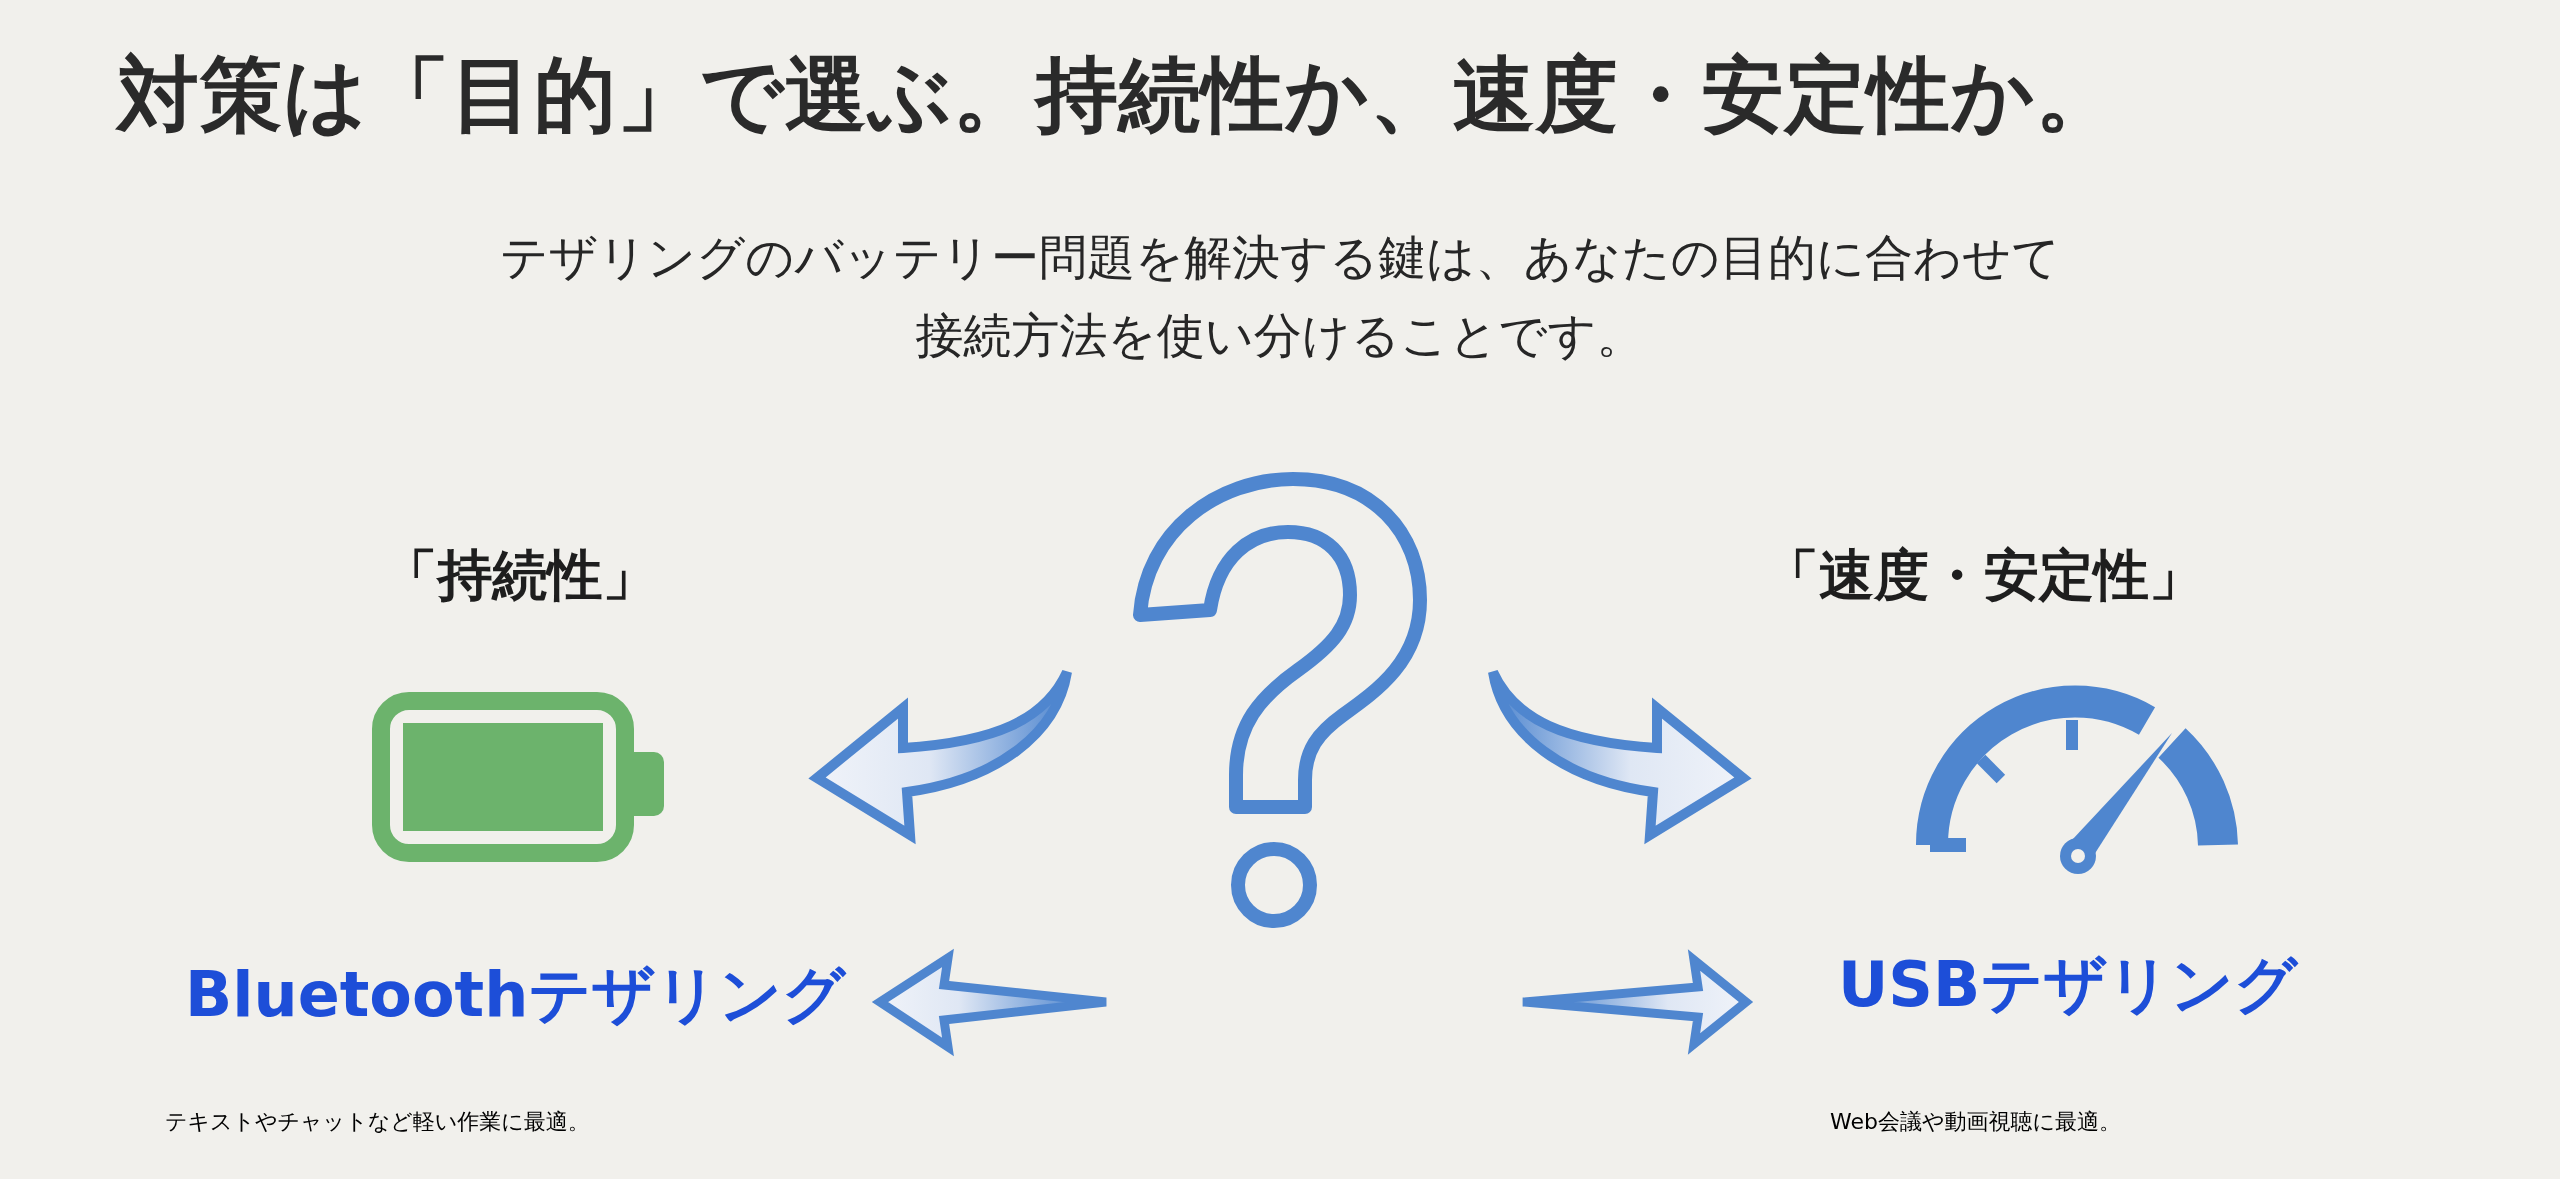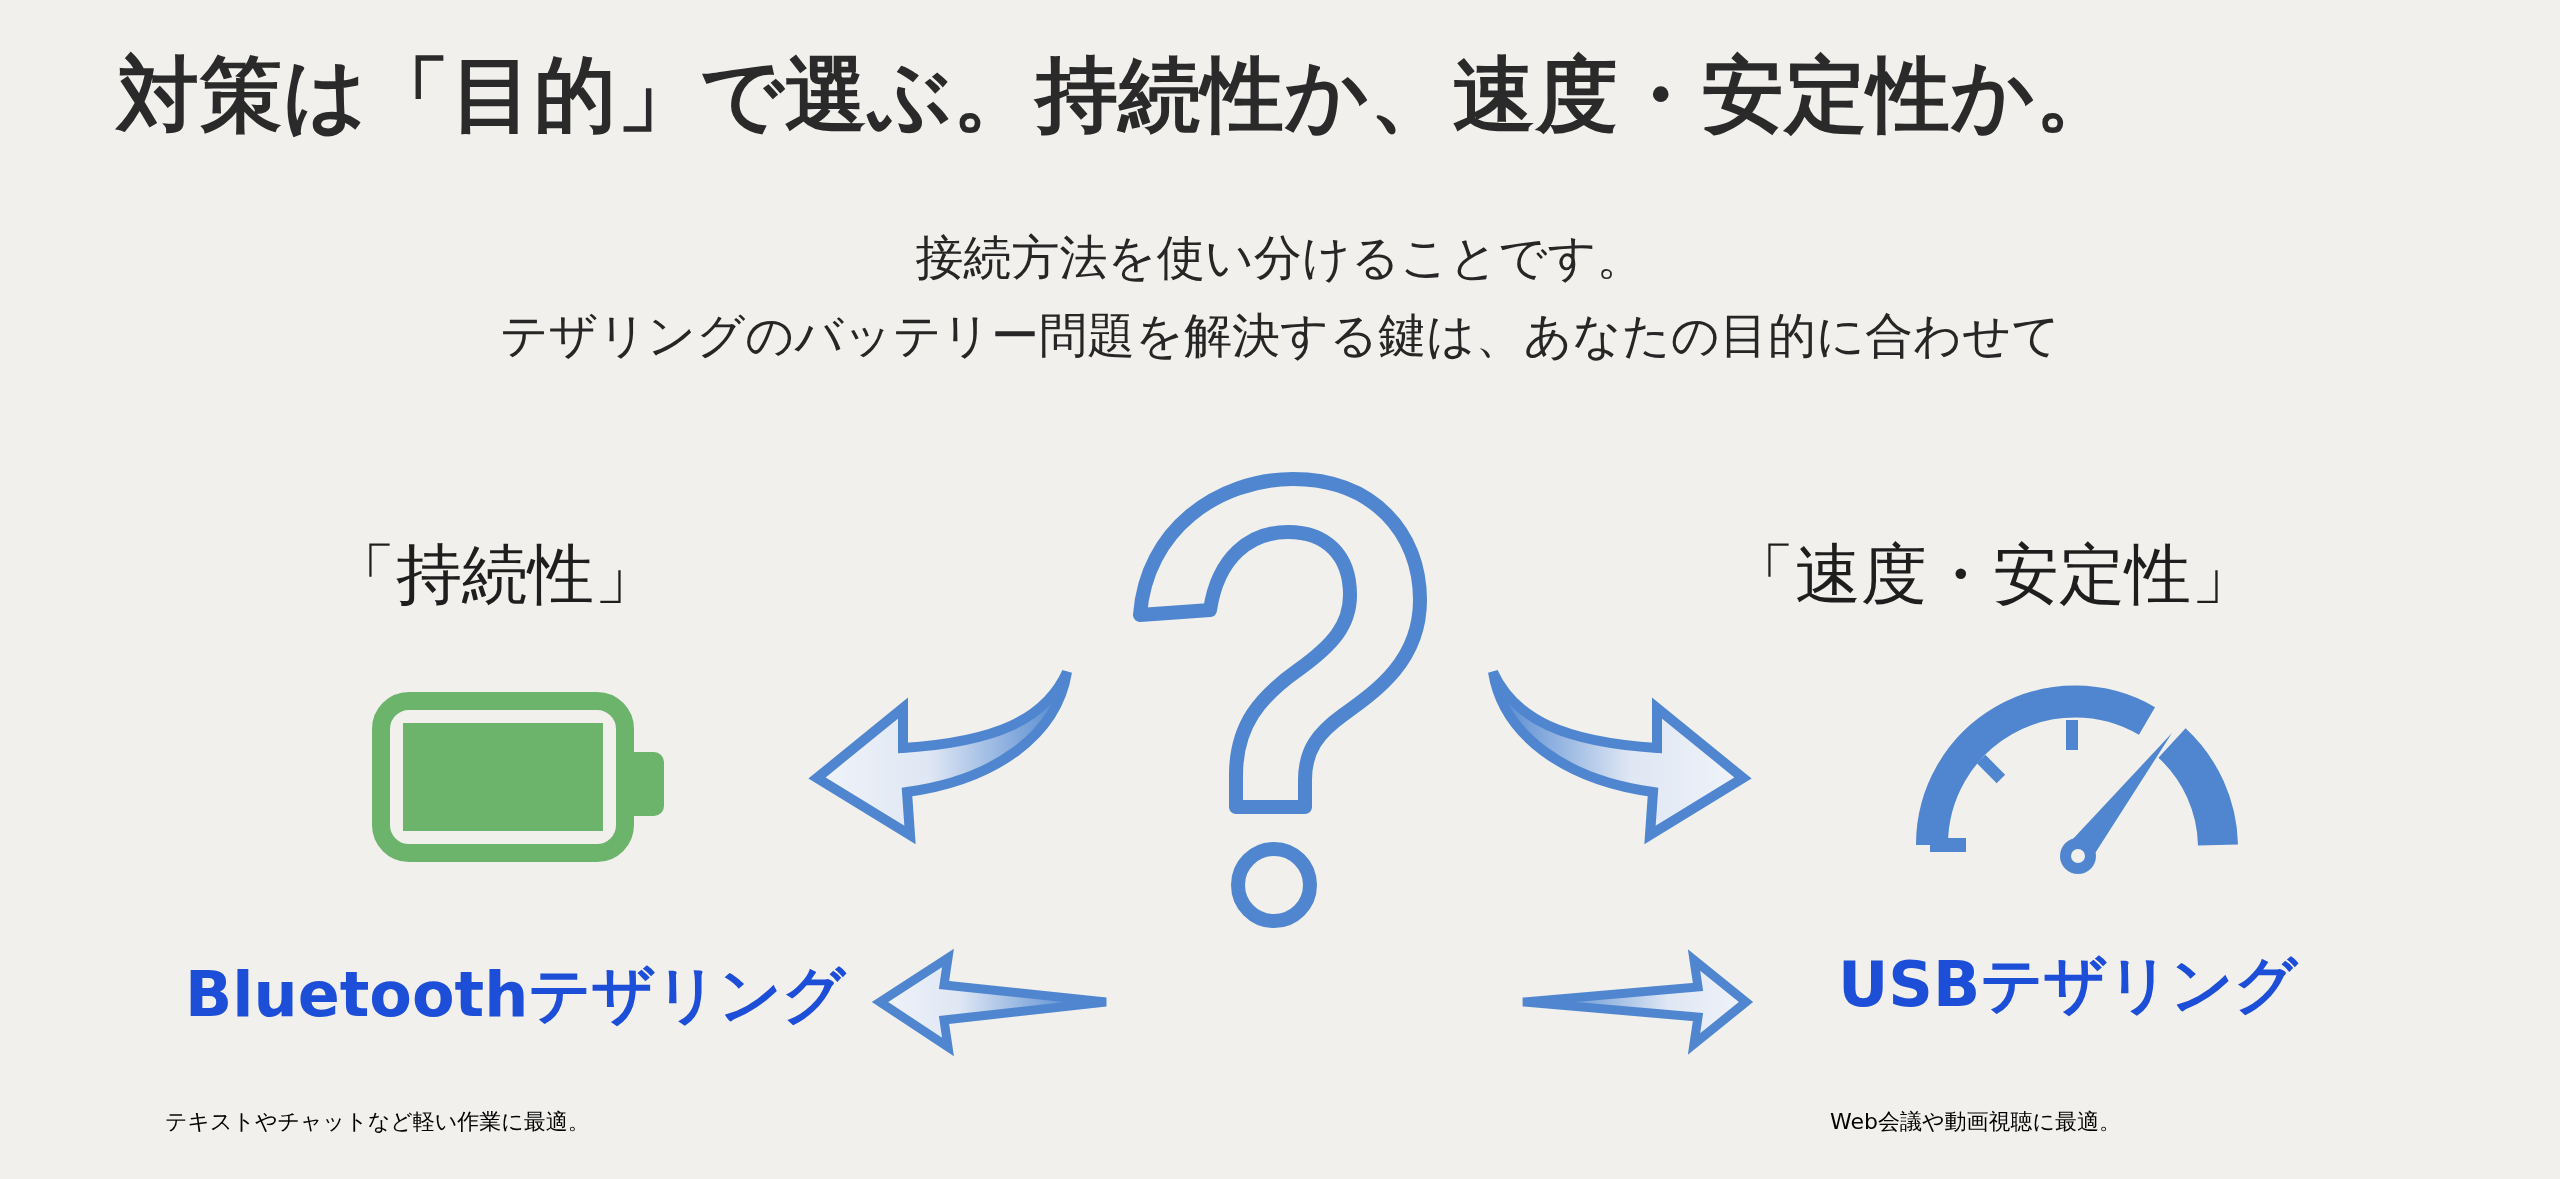--- a/index.html
+++ b/index.html
@@ -16,40 +16,40 @@
     padding-left: 117px; box-sizing: border-box;
     font-size: 82px; font-weight: bold; letter-spacing: 1px;
     color: #2a2a2a; white-space: nowrap; line-height: 110px;
   }
   .subtitle {
     left: 0; width: 2560px; top: 218px; text-align: center;
     font-size: 48px; line-height: 78px; color: #262626;
   }
   .subtitle div { white-space: nowrap; }
   .label {
-    font-size: 66px; font-weight: normal; color: #1e1e1e;
-    white-space: nowrap; line-height: 80px; 
+    font-size: 55px; font-weight: bold; color: #1e1e1e;
+    white-space: nowrap; line-height: 80px; text-align: center;
   }
   .heading {
     font-size: 62px; font-weight: bold; color: #1d4ed8;
     white-space: nowrap; line-height: 90px;
   }
   .desc {
     font-size: 22px; color: #000000; white-space: nowrap; line-height: 50px; margin-top: 24px;
   }
   svg { display: block; overflow: visible; }
 </style>
 </head>
 <body>
 
 <div class="abs title">対策は「目的」で選ぶ。持続性か、速度・安定性か。</div>
 
 <div class="abs subtitle">
+  <div>テザリングのバッテリー問題を解決する鍵は、あなたの目的に合わせて</div>
   <div>接続方法を使い分けることです。</div>
-  <div>テザリングのバッテリー問題を解決する鍵は、あなたの目的に合わせて</div>
 </div>
 
 <div class="abs label" style="left:330px; width:380px; top:535px;">「持続性」</div>
 
 <div class="abs" style="left:372px; top:692px;">
   <svg width="300" height="170" viewBox="0 0 300 170">
     <rect x="9" y="9" width="244" height="152" rx="28" ry="28" fill="none" stroke="#6cb36c" stroke-width="18"></rect>
     <rect x="31" y="31" width="200" height="108" fill="#6cb36c"></rect>
     <rect x="262" y="60" width="30" height="64" rx="10" ry="10" fill="#6cb36c"></rect>
     <rect x="254" y="60" width="20" height="64" fill="#6cb36c"></rect>

